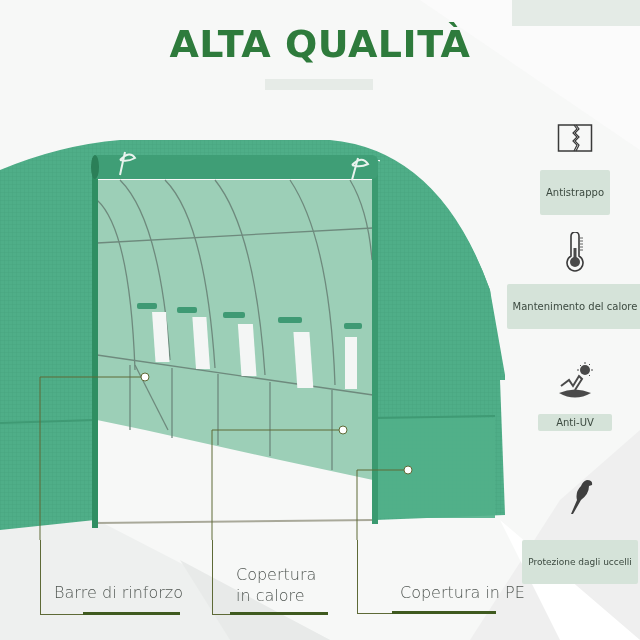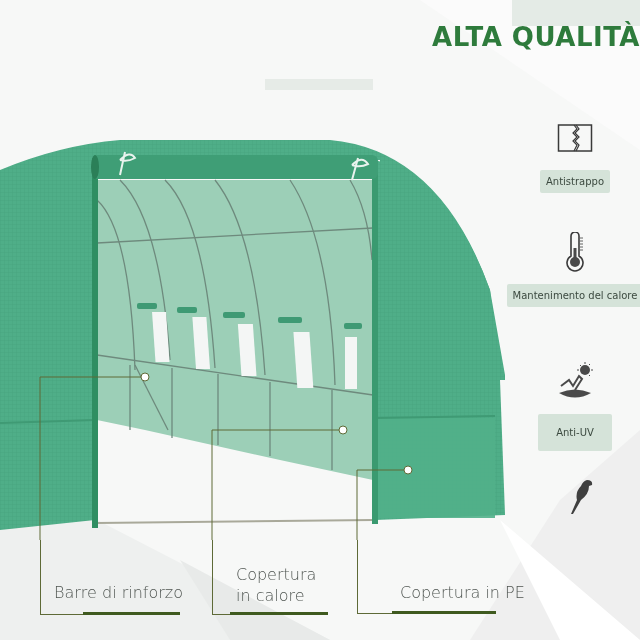--- a/index.html
+++ b/index.html
@@ -4,41 +4,41 @@
 <style>
   html, body { margin: 0; padding: 0; }
   body {
     width: 640px; height: 640px; overflow: hidden; position: relative;
     background: #f7f8f7;
     font-family: "DejaVu Sans", sans-serif;
   }
   .bg-shape { position: absolute; pointer-events: none; }
   .title {
     position: absolute; left: 0; width: 640px; top: 22px;
-    text-align: right; font-family: "DejaVu Sans", sans-serif;
-    font-weight: bold; font-size: 26px; letter-spacing: 0.5px;
+    text-align: center; font-family: "DejaVu Sans", sans-serif;
+    font-weight: bold; font-size: 38px; letter-spacing: 0.5px;
     color: #2e7b3c;
   }
   .title-bar {
     position: absolute; left: 265px; top: 79px; width: 108px; height: 11px;
     background: #e6ebe7;
   }
   .top-right-bar {
     position: absolute; left: 512px; top: 0; width: 128px; height: 26px;
     background: #e4ebe6;
   }
   .scene { position: absolute; left: 0; top: 140px; width: 540px; height: 400px; }
   .feature {
     position: absolute; display: flex; flex-direction: column; align-items: center;
   }
   .feature .icon { width: 40px; height: 40px; display: flex; align-items: center; justify-content: center; }
   .feature .label {
     margin-top: 12px; background: #d5e3d9; color: #3c4a40;
     font-family: "DejaVu Sans", sans-serif; font-size: 10px;
-    padding: 6px 6px; white-space: nowrap; border-radius: 2px;
+    padding: 17px 6px; white-space: nowrap; border-radius: 2px;
   }
   .callout {
     position: absolute; font-family: "DejaVu Sans", sans-serif;
     font-weight: 300; color: #4f5551; font-size: 16px; line-height: 21px;
   }
   .callout-box {
     position: absolute; border-left: 1px solid #5e6a37; border-bottom: 1px solid #5e6a37;
   }
   .callout-underline { position: absolute; height: 3px; background: #3f5a1f; }
 </style>
@@ -175,29 +175,30 @@
           <line x1="22" y1="8" x2="24" y2="8"></line>
           <line x1="36" y1="8" x2="38" y2="8"></line>
           <line x1="25" y1="3" x2="26" y2="4"></line>
           <line x1="34" y1="13" x2="35" y2="14"></line>
           <line x1="34" y1="3" x2="35" y2="2"></line>
         </g>
   <path d="M6 24 L 14 18 L 18 24 L 24 14 L 27 17 L 20 28" fill="none" stroke="#4a4a4a" stroke-width="2"></path>
   <path d="M4 31 Q 20 24 36 31 Q 20 40 4 31 Z" fill="#4a4a4a"></path>
 </svg>
   </div>
-  <div class="label" style="padding:13px 18px;">Anti-UV</div>
+  <div class="label" style="padding:3px 18px;">Anti-UV</div>
 </div>
 
 <div class="feature" style="left:515px; top:478px; width:130px;">
   <div class="icon">
     <svg width="30" height="40" viewBox="0 0 30 40">
   <path d="M22 2 Q 28 2 27 7 L 24 8 Q 24 16 16 22 L 8 36 L 6 36 L 12 22 Q 10 14 16 8 Q 18 3 22 2 Z" fill="#3f3f3f"></path>
 </svg>
   </div>
+  <div class="label" style="margin-top:22px; font-size:9px;">Protezione dagli uccelli</div>
 </div>
 
 <div class="callout-box" style="left:40px; top:540px; width:120px; height:74px;"></div>
 <div class="callout-underline" style="left:83px; top:612px; width:97px;"></div>
 <div class="callout" style="left:54px; top:582px;">
   <div>Barre di rinforzo</div>
 </div>
 
 <div class="callout-box" style="left:212px; top:540px; width:80px; height:74px;"></div>
 <div class="callout-underline" style="left:230px; top:612px; width:98px;"></div>

